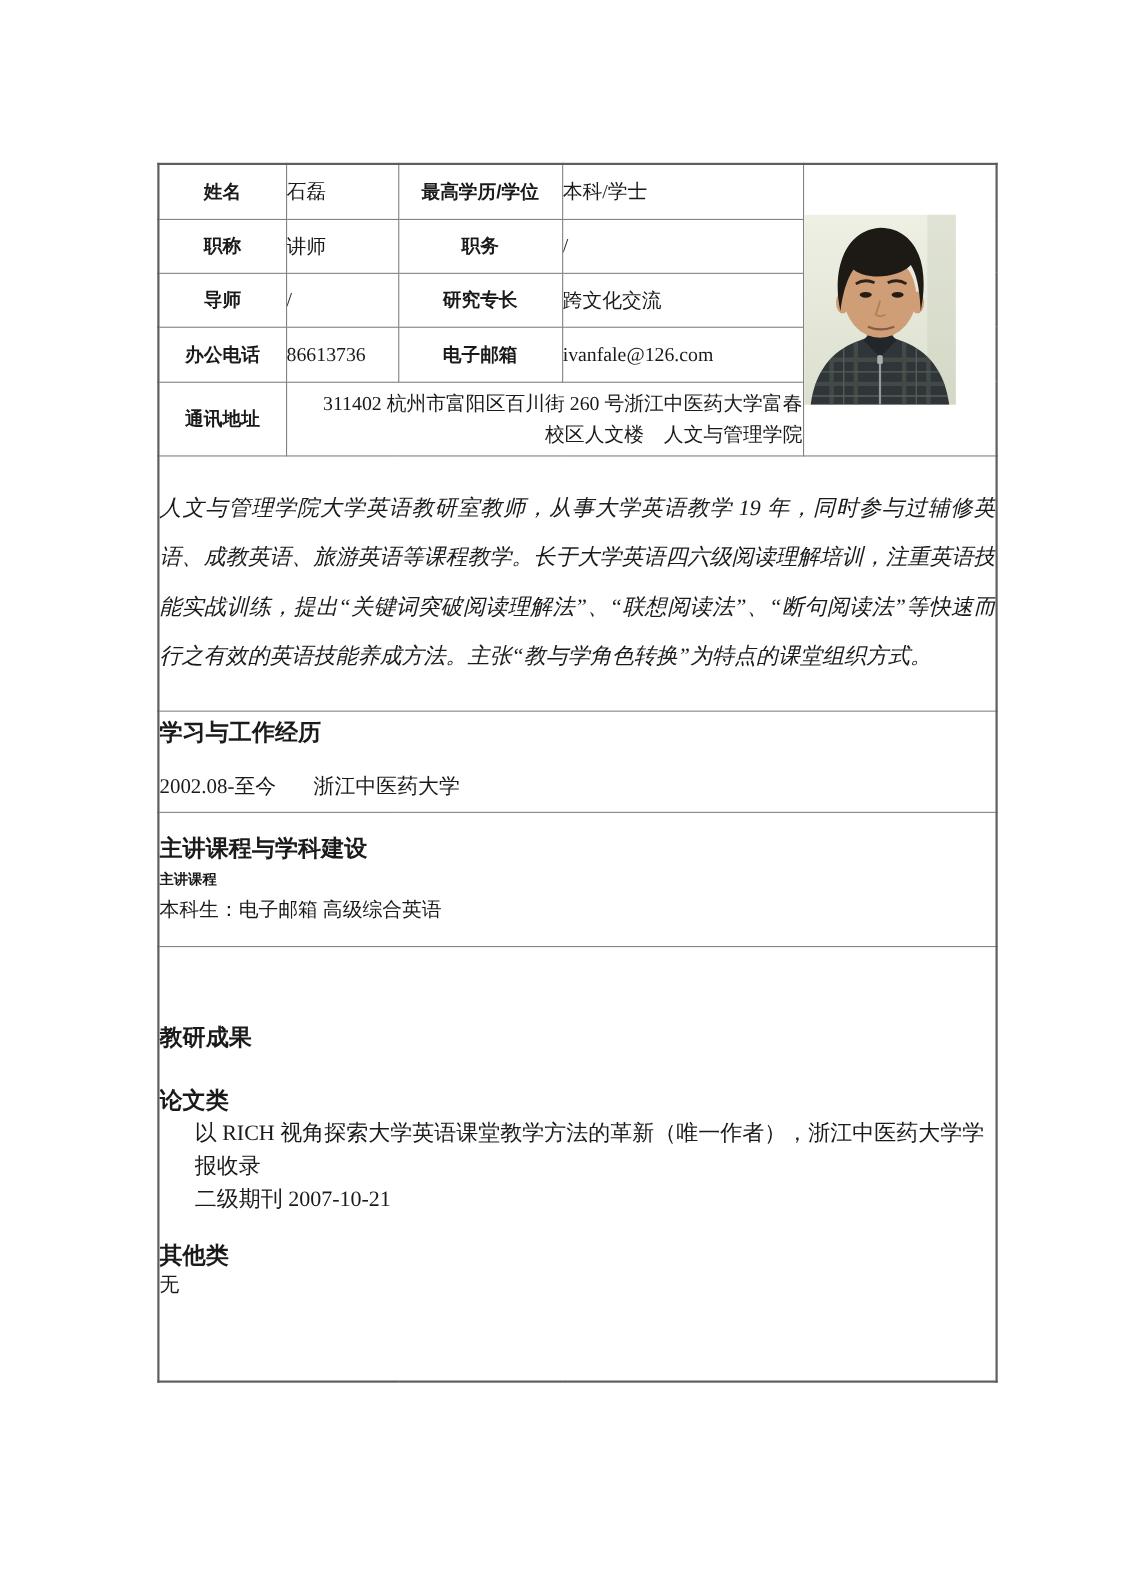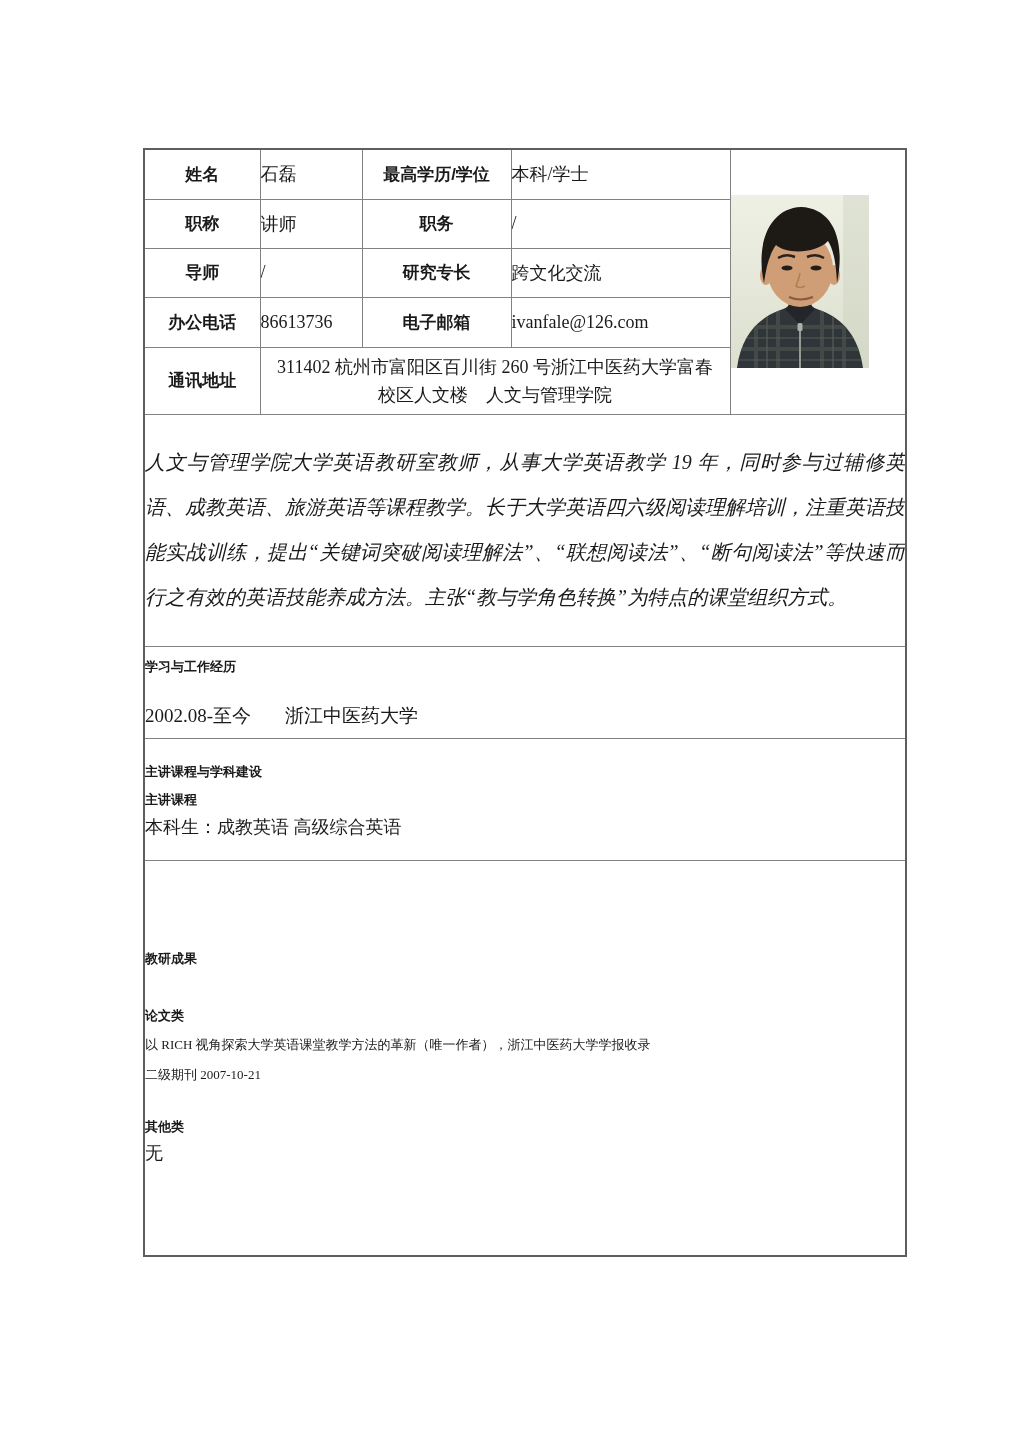--- a/index.html
+++ b/index.html
@@ -33,21 +33,21 @@
     font-family:"Liberation Sans","DejaVu Sans",sans-serif;
     font-weight:bold;
     font-size:17px;
     text-align:center;
   }
   .val{
     font-size:18px;
     text-align:left;
   }
   td.addr-cell{
-    text-align:center;
+    text-align:right;
     vertical-align:middle;
     padding:4px 9px;
     font-size:18px;
     line-height:28px;
   }
   td.photo-cell{
     vertical-align:top;
     padding:12px 0 0 26px;
   }
   td.bio-cell{
@@ -58,21 +58,21 @@
     text-align:justify;
     font-style:italic;
   }
   td.section-cell{
     vertical-align:top;
     padding:11px 9px;
   }
   .sec-title{
     font-family:"Liberation Sans","DejaVu Sans",sans-serif;
     font-weight:bold;
-    font-size:13px;
+    font-size:21px;
     line-height:21px;
   }
   .exp-line{
     margin-top:27px;
     font-size:19px;
     line-height:24px;
   }
   .exp-org{margin-left:34px;}
   .sub-title{
     font-family:"Liberation Sans","DejaVu Sans",sans-serif;
@@ -81,23 +81,24 @@
     line-height:21px;
     margin-top:7px;
   }
   .course-entry{
     font-size:18px;
     line-height:22px;
     margin-top:6px;
   }
   .papers-title{margin-top:36px;}
   .paper-text{
-    font-size:13px;
+    font-size:20px;
     line-height:30px;
     margin-top:4px;
+    padding-left:32px;
   }
   .others-title{margin-top:26px;font-family:Liberation Serif, serif;}
   .others-entry{
     font-size:18px;
     line-height:28px;
     margin-top:2px;
   }
   svg.photo{display:block;}
 </style>
 </head>
@@ -198,21 +199,21 @@
         <div class="sec-title">学习与工作经历</div>
         <div class="exp-line">
           <span>2002.08-至今</span><span class="exp-org">浙江中医药大学</span>
         </div>
       </td>
     </tr>
     <tr style="height:122px">
       <td class="section-cell" colspan="5">
         <div class="sec-title">主讲课程与学科建设</div>
         <div class="sub-title">主讲课程</div>
-        <div class="course-entry">本科生：成教英语 高级综合英语</div>
+        <div class="course-entry">本科生：电子邮箱 高级综合英语</div>
       </td>
     </tr>
     <tr style="height:396px">
       <td class="section-cell" colspan="5">
         <div class="sec-title">教研成果</div>
         <div class="sec-title papers-title">论文类</div>
         <div class="paper-text">以 RICH 视角探索大学英语课堂教学方法的革新（唯一作者），浙江中医药大学学报收录</div>
         <div class="paper-text" style="margin-top:0">二级期刊 2007-10-21</div>
         <div class="sec-title others-title">其他类</div>
         <div class="others-entry">无</div>

